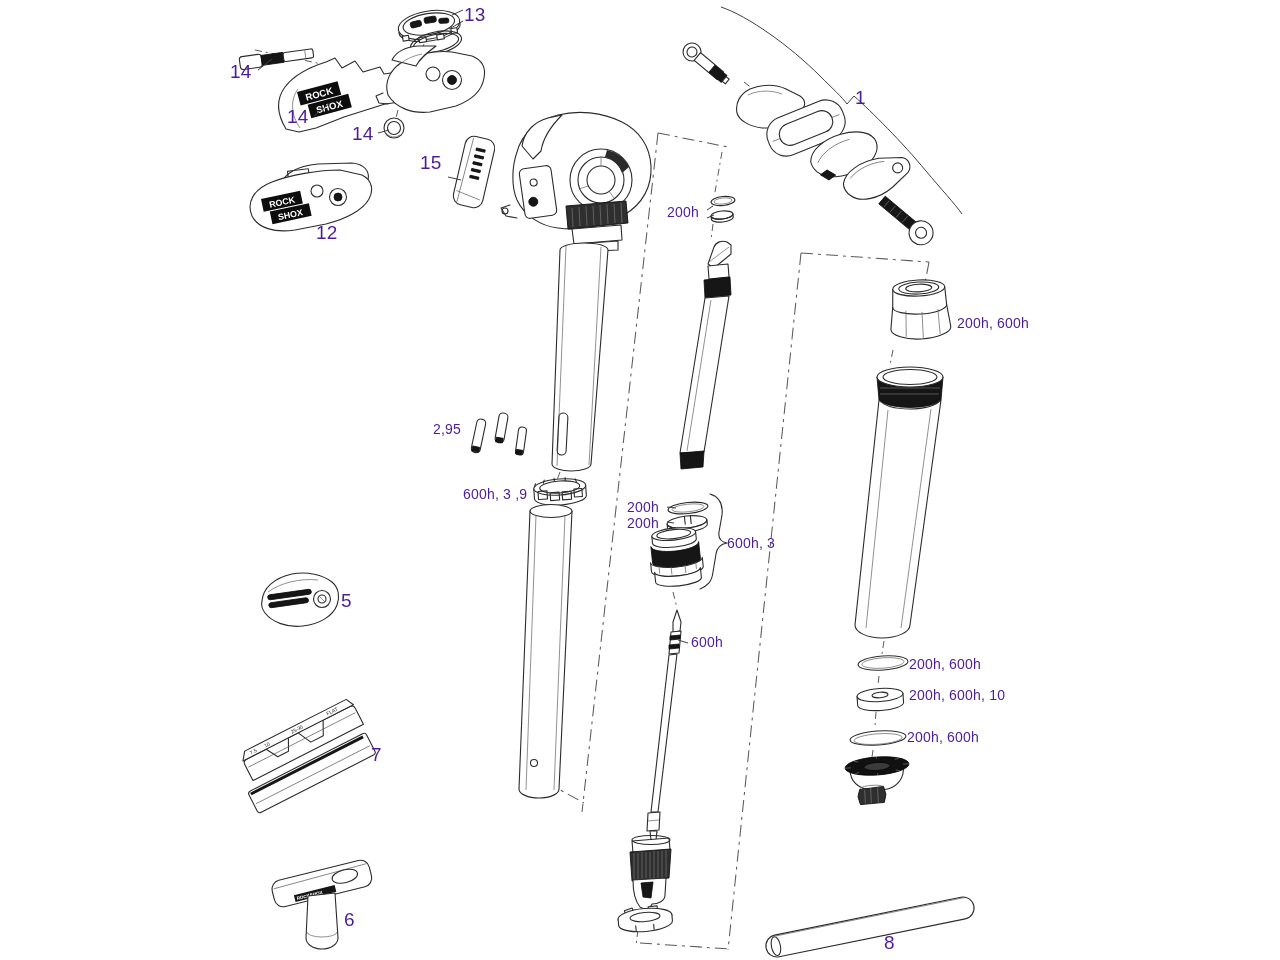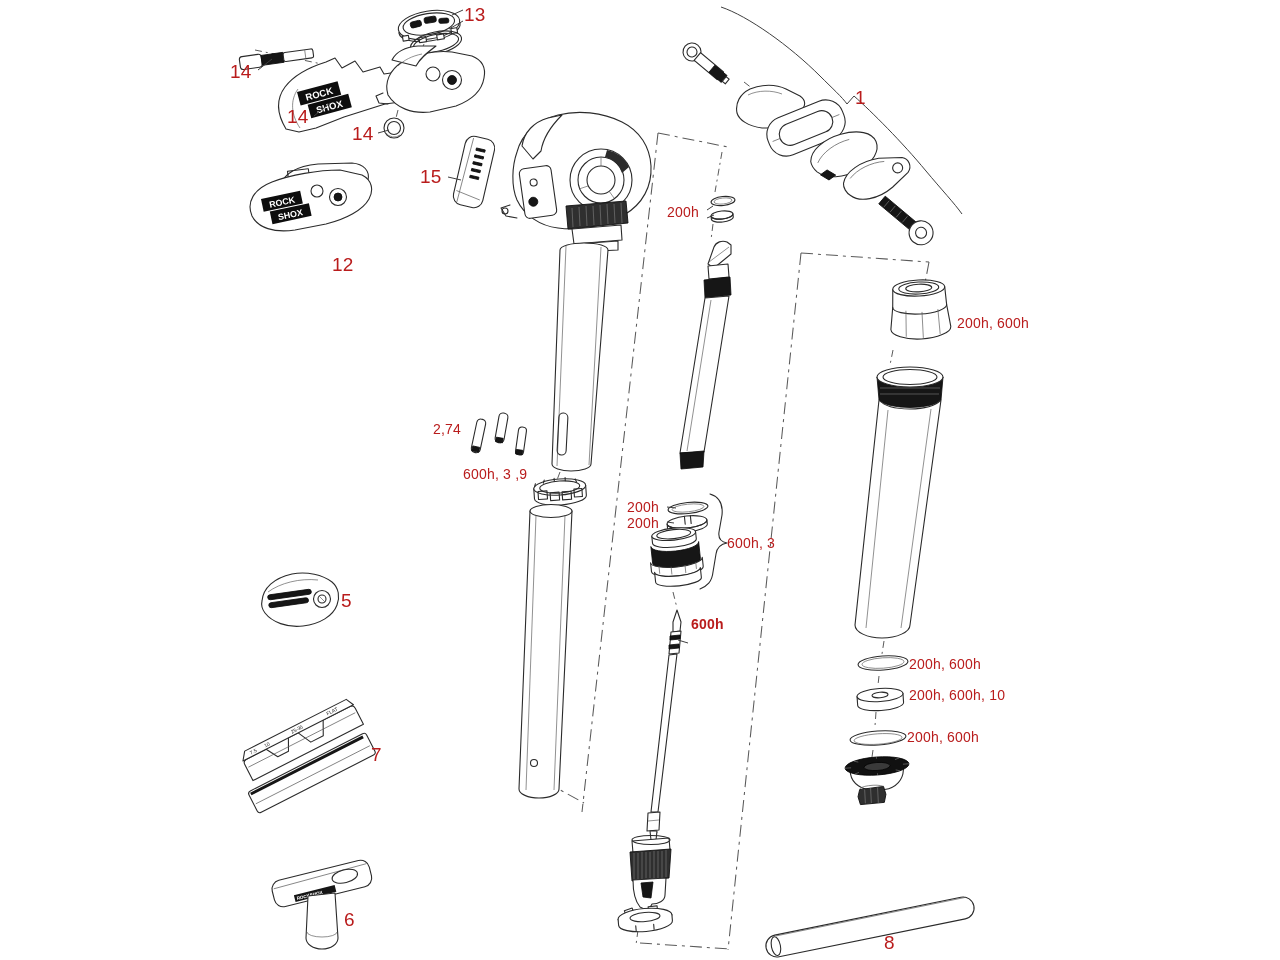--- a/index.html
+++ b/index.html
@@ -1,19 +1,19 @@
 <!DOCTYPE html>
 <html><head>
 <meta charset="utf-8">
 <style>
   html,body{margin:0;padding:0;background:#ffffff;}
   .stage{position:relative;width:1280px;height:960px;background:#ffffff;overflow:hidden;
          font-family:"Liberation Sans",sans-serif;}
   .stage svg{position:absolute;left:0;top:0;}
-  .callout{position:absolute;color:#b91c1c;white-space:nowrap;letter-spacing:0.2px;}
+  .callout{position:absolute;color:#4c1d95;white-space:nowrap;letter-spacing:0.2px;}
   .co-num{font-size:19px;}
   .co-h{font-size:14px;}
   
   .ln{fill:#ffffff;stroke:#2b2b2b;stroke-width:1.1;stroke-linejoin:round;stroke-linecap:round;}
   .nf{fill:none;stroke:#2b2b2b;stroke-width:1.1;stroke-linejoin:round;stroke-linecap:round;}
   .thin{fill:none;stroke:#555;stroke-width:0.65;}
   .dk{fill:#161616;stroke:#0a0a0a;stroke-width:0.8;}
   .gy{fill:#2f2f2f;stroke:#111;stroke-width:0.9;}
   .hl{stroke:#8a8a8a;stroke-width:0.55;fill:none;}
   .dash{stroke:#5a5a5a;stroke-width:1.05;fill:none;stroke-dasharray:12 5 3 5;}
@@ -476,32 +476,32 @@
     <path class="ldr" d="M667,507 L676,508"></path>
     <path class="ldr" d="M667,522 L674,523"></path>
     <path class="ldr" d="M688,643 L678,640"></path>
   </g>
 </svg>
 
 <div class="callout co-num" style="left:464px;top:4px;">13</div>
 <div class="callout co-num" style="left:230px;top:61px;">14</div>
 <div class="callout co-num" style="left:287px;top:106px;">14</div>
 <div class="callout co-num" style="left:352px;top:123px;">14</div>
-<div class="callout co-num" style="left:420px;top:166px;text-align:center;">15</div>
-<div class="callout co-num" style="left:332px;top:222px;margin-top:32px;">12</div>
+<div class="callout co-num" style="left:420px;top:152px;text-align:center;">15</div>
+<div class="callout co-num" style="left:316px;top:222px;">12</div>
 <div class="callout co-num" style="left:855px;top:87px;">1</div>
 <div class="callout co-h" style="left:667px;top:204px;">200h</div>
 <div class="callout co-h" style="left:957px;top:315px;">200h, 600h</div>
-<div class="callout co-h" style="left:433px;top:421px;">2,74</div>
-<div class="callout co-h" style="left:463px;top:466px;">600h, 3 ,9</div>
+<div class="callout co-h" style="left:433px;top:421px;">2,95</div>
+<div class="callout co-h" style="left:463px;top:486px;">600h, 3 ,9</div>
 <div class="callout co-h" style="left:627px;top:499px;">200h</div>
 <div class="callout co-h" style="left:627px;top:515px;">200h</div>
 <div class="callout co-h" style="left:727px;top:535px;">600h, 3</div>
 <div class="callout co-num" style="left:341px;top:590px;">5</div>
-<div class="callout co-h" style="left:691px;top:616px;font-weight:bold;">600h</div>
+<div class="callout co-h" style="left:691px;top:634px;">600h</div>
 <div class="callout co-h" style="left:909px;top:656px;">200h, 600h</div>
 <div class="callout co-h" style="left:909px;top:687px;">200h, 600h, 10</div>
 <div class="callout co-h" style="left:907px;top:729px;">200h, 600h</div>
 <div class="callout co-num" style="left:371px;top:744px;">7</div>
 <div class="callout co-num" style="left:344px;top:909px;">6</div>
 <div class="callout co-num" style="left:884px;top:932px;">8</div>
 
 </div>
 
 </body></html>

